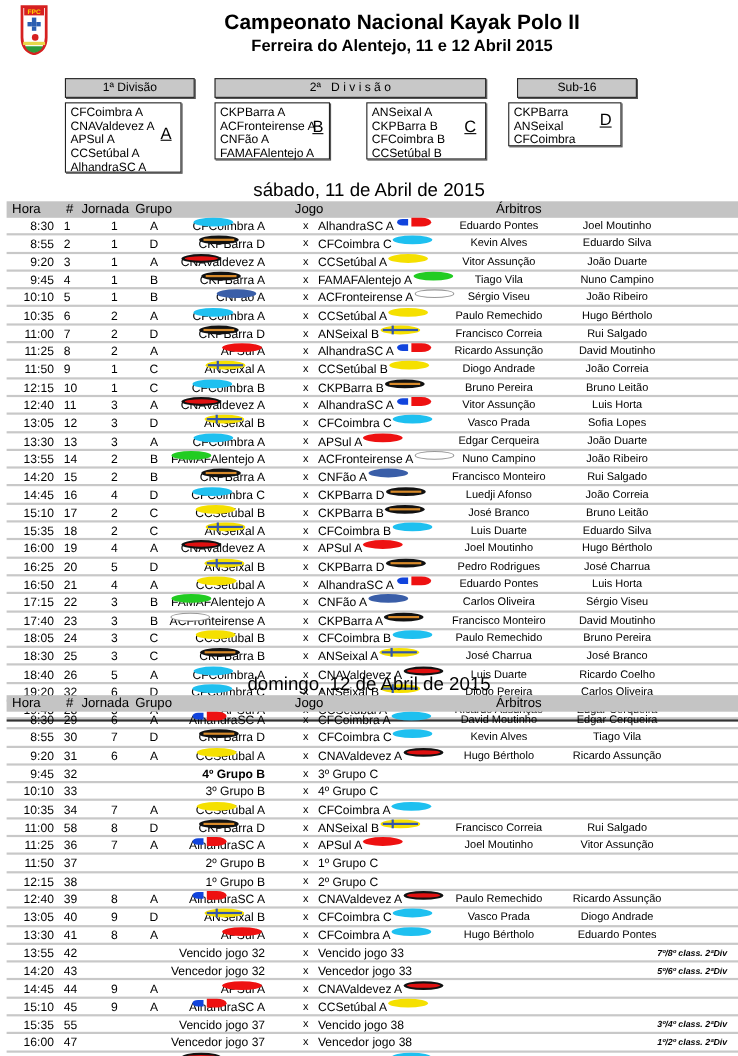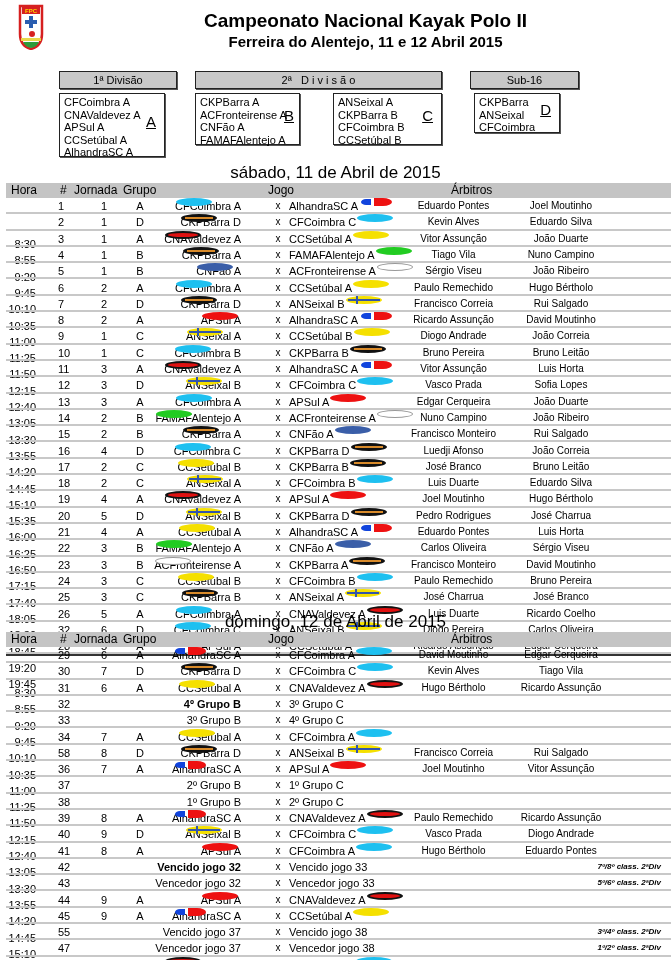--- a/index.html
+++ b/index.html
@@ -9,21 +9,21 @@
   .t1 { top:10px; font-size:19px; left:30px; }
   .t2 { top:33px; font-size:15px; left:30px; }
   .div-head { position:absolute; height:18px; background:#c8c8c8; border:1px solid #222; box-shadow:1px 1px 0 #555; font-size:11px; text-align:center; line-height:16px; }
   .div-box { position:absolute; border:1px solid #222; box-shadow:1px 1px 0 #555; font-size:11px; line-height:12.5px; padding:2px 4px; background:#fff; }
   .grp-letter { position:absolute; right:8px; font-size:15px; text-decoration:underline; }
   .day-title { position:absolute; left:0; width:671px; text-align:center; font-size:17px; }
   .thead { position:absolute; left:6px; width:665px; height:15px; background:#c4c4c4; font-size:12px; line-height:15px; }
   .thead span { position:absolute; top:0; }
   .row { position:absolute; left:6px; width:665px; height:16.3px; font-size:11px; line-height:16px; border-bottom:2px solid #c8c8c8; }
   .row span { position:absolute; top:0; white-space:nowrap; }
-  .c-hora { left:0; width:30px; text-align:right;margin-top:38px; }
+  .c-hora { left:13px; width:30px; text-align:right; }
   .c-num { left:52px; width:20px; }
   .c-jor { left:80px; width:36px; text-align:center; }
   .c-grp { left:124px; width:20px; text-align:center; }
   .c-home { right:430px; text-align:right; }
   .c-x { left:267px; width:10px; text-align:center; font-size:10px; }
   .c-away { left:283px; }
   .c-ref1 { left:390px; width:115px; text-align:center; font-size:10px; }
   .c-ref2 { left:500px; width:110px; text-align:center; font-size:10px; }
   .c-note { right:10px; font-size:8px; font-style:italic; font-weight:bold; }
   .kayak { display:inline-block; width:36px; height:8px; border-radius:50%; vertical-align:middle; position:relative; margin:0 1px; }
@@ -84,21 +84,21 @@
   <div>FAMAFAlentejo A</div>
   <span class="grp-letter" style="top:16px;right:5px;">B</span>
 </div>
 <div class="div-box" style="left:333px;top:93px;width:109px;height:52px;">
   <div>ANSeixal A</div>
   <div>CKPBarra B</div>
   <div>CFCoimbra B</div>
   <div>CCSetúbal B</div>
   <span class="grp-letter" style="top:16px;">C</span>
 </div>
-<div class="div-box" style="left:474px;top:93px;width:86px;height:40px;">
+<div class="div-box" style="left:462px;top:93px;width:103px;height:40px;">
   <div>CKPBarra</div>
   <div>ANSeixal</div>
   <div>CFCoimbra</div>
   <span class="grp-letter" style="top:10px;">D</span>
 </div>
 
 <div id="schedule">
     <div class="day-title" style="top: 163px;">sábado, 11 de Abril de 2015</div>
     <div class="thead" style="top: 183px;">
       <span style="left:5px">Hora</span>
@@ -402,21 +402,21 @@
       <span class="c-jor">3</span>
       <span class="c-grp">C</span>
       <span class="c-home"><span class="kayak k-black"></span><span style="position: static;">CKPBarra B</span></span>
       <span class="c-x">x</span>
       <span class="c-away"><span style="position: static;">ANSeixal A</span><span class="kayak k-yellowblue"></span></span>
       <span class="c-ref1">José Charrua</span>
       <span class="c-ref2">José Branco</span>
       <span class="c-note"></span>
     </div>
     <div class="row" style="top: 605.5px;">
-      <span class="c-hora">18:45</span>
+      <span class="c-hora">18:40</span>
       <span class="c-num">26</span>
       <span class="c-jor">5</span>
       <span class="c-grp">A</span>
       <span class="c-home"><span class="kayak k-lightblue"></span><span style="position: static;">CFCoimbra A</span></span>
       <span class="c-x">x</span>
       <span class="c-away"><span style="position: static;">CNAValdevez A</span><span class="kayak k-blackred"></span></span>
       <span class="c-ref1">Luis Duarte</span>
       <span class="c-ref2">Ricardo Coelho</span>
       <span class="c-note"></span>
     </div>
@@ -608,21 +608,21 @@
       <span class="c-away"><span style="position: static;">CFCoimbra A</span><span class="kayak k-lightblue"></span></span>
       <span class="c-ref1">Hugo Bértholo</span>
       <span class="c-ref2">Eduardo Pontes</span>
       <span class="c-note"></span>
     </div>
     <div class="row" style="top: 858.9px;">
       <span class="c-hora">13:55</span>
       <span class="c-num">42</span>
       <span class="c-jor"></span>
       <span class="c-grp"></span>
-      <span class="c-home"><span style="position: static; font-weight: bold;">Vencido jogo 32</span></span>
+      <span class="c-home"><span style="position: static;">Vencido jogo 32</span></span>
       <span class="c-x">x</span>
       <span class="c-away"><span style="position: static;">Vencido jogo 33</span></span>
       <span class="c-ref1"></span>
       <span class="c-ref2"></span>
       <span class="c-note">7º/8º class. 2ªDiv</span>
     </div>
     <div class="row" style="top: 875.2px;">
       <span class="c-hora">14:20</span>
       <span class="c-num">43</span>
       <span class="c-jor"></span>

